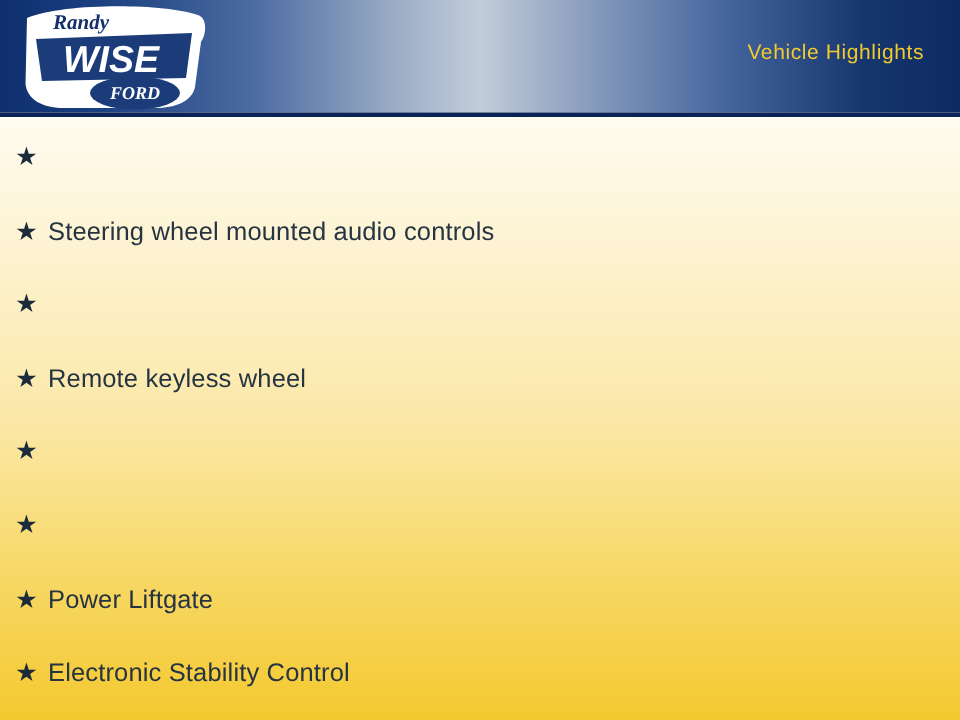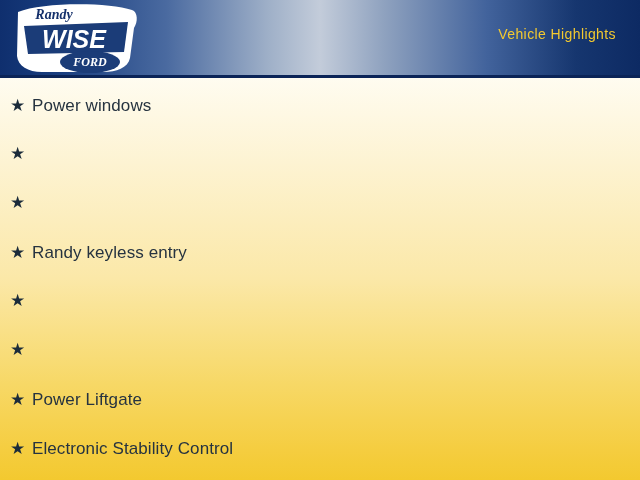--- a/index.html
+++ b/index.html
@@ -126,34 +126,34 @@
       </svg>
     </div>
 
     <div class="header-title">Vehicle Highlights</div>
   </div>
 
   <div class="list">
 
     <div class="item">
       <span class="bullet">★</span>
-      <span class="item-label">Power windows</span>
+    </div>
+
+    <div class="item">
+      <span class="bullet">★</span>
+      <span class="item-label">Steering wheel mounted audio controls</span>
     </div>
 
     <div class="item">
       <span class="bullet">★</span>
     </div>
 
     <div class="item">
       <span class="bullet">★</span>
-    </div>
-
-    <div class="item">
-      <span class="bullet">★</span>
-      <span class="item-label">Randy keyless entry</span>
+      <span class="item-label">Remote keyless wheel</span>
     </div>
 
     <div class="item">
       <span class="bullet">★</span>
     </div>
 
     <div class="item">
       <span class="bullet">★</span>
     </div>
 

